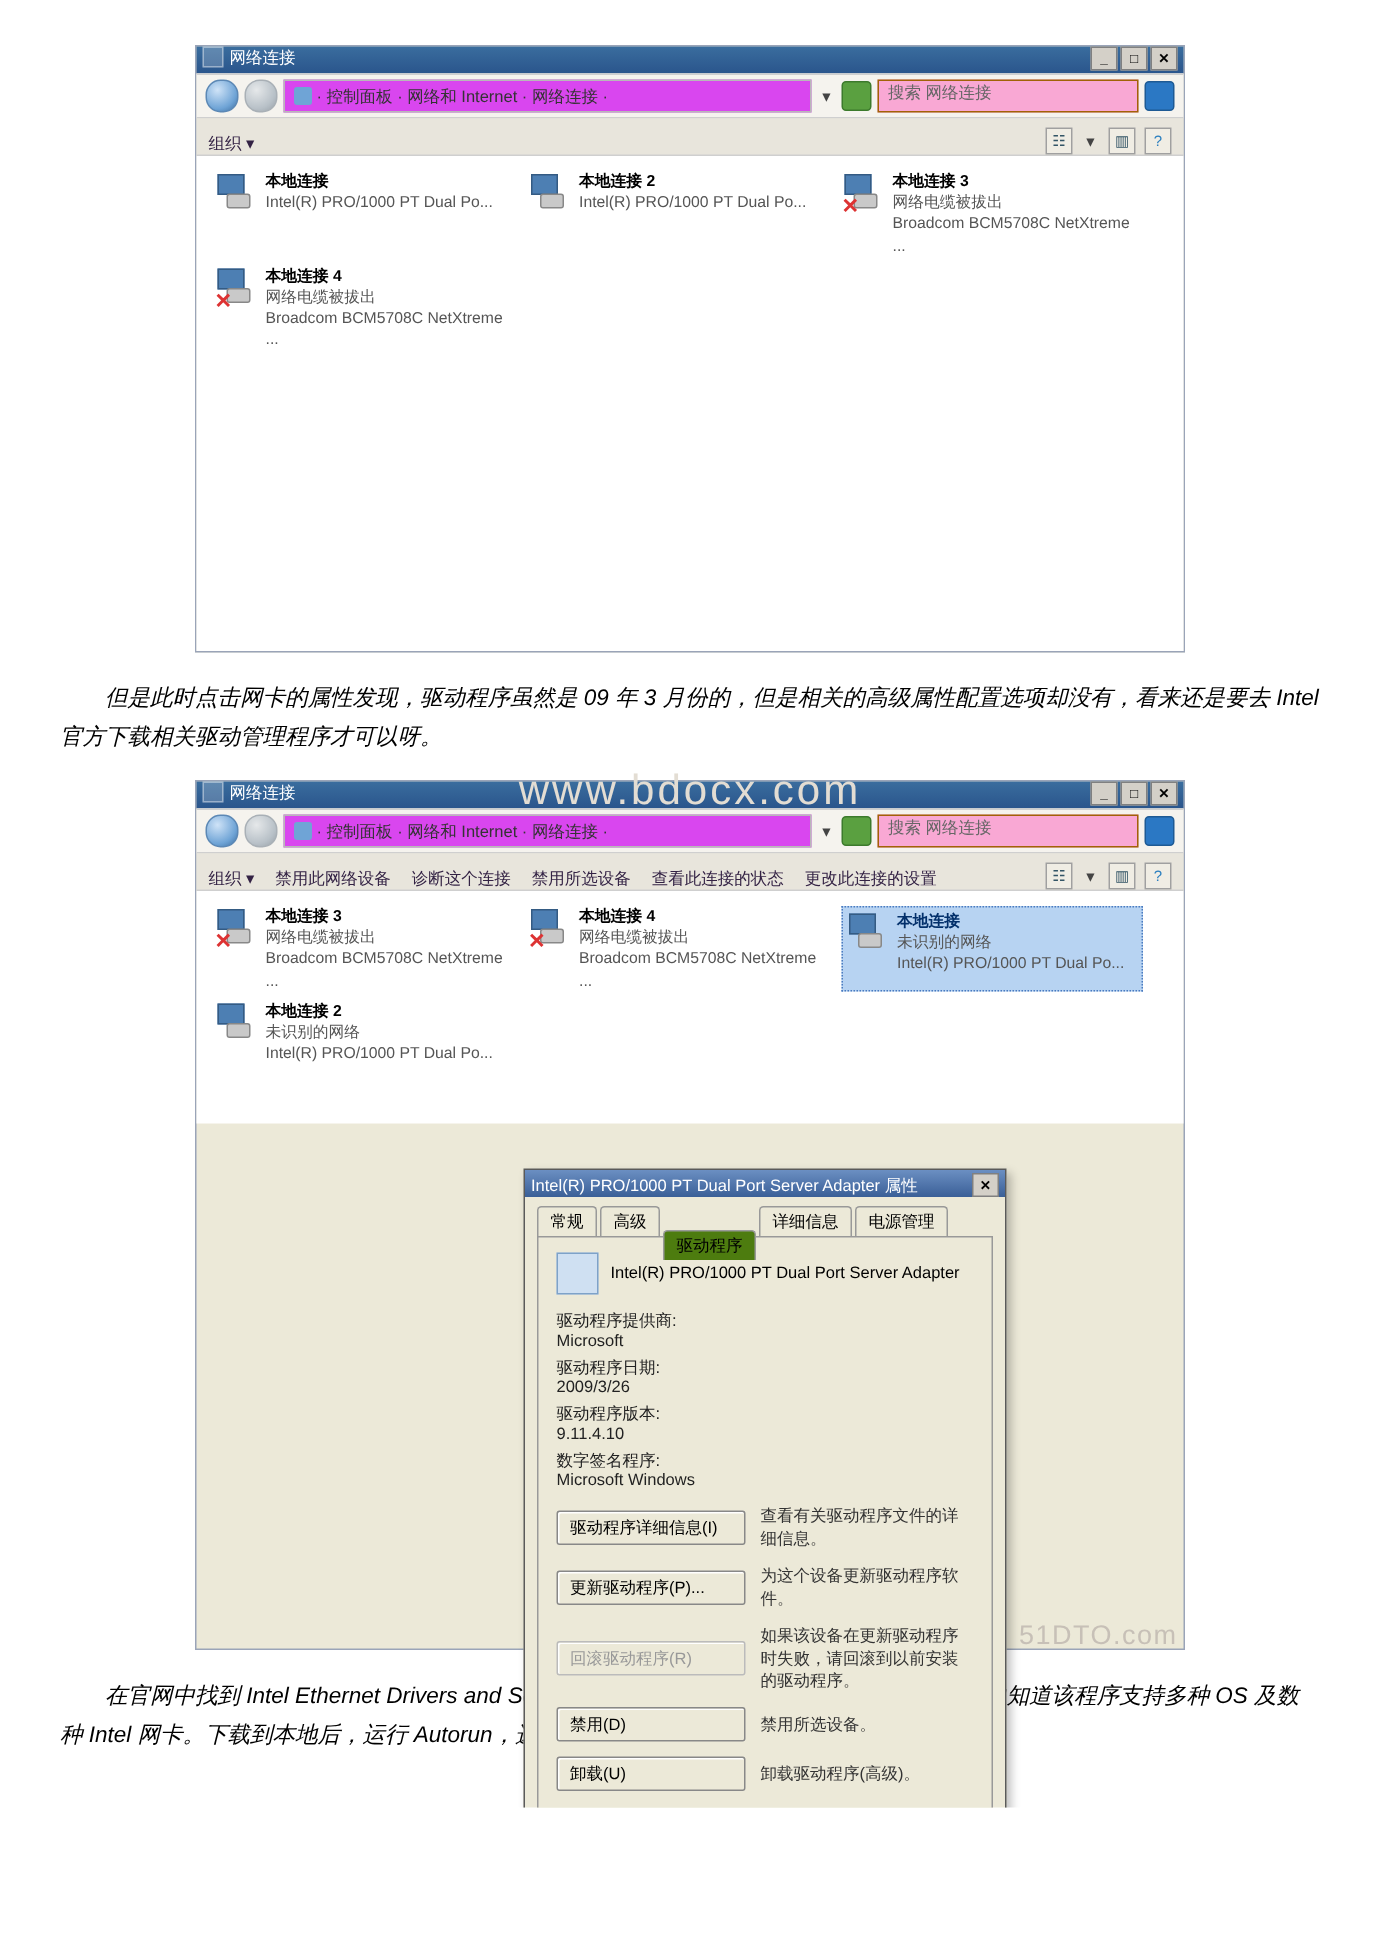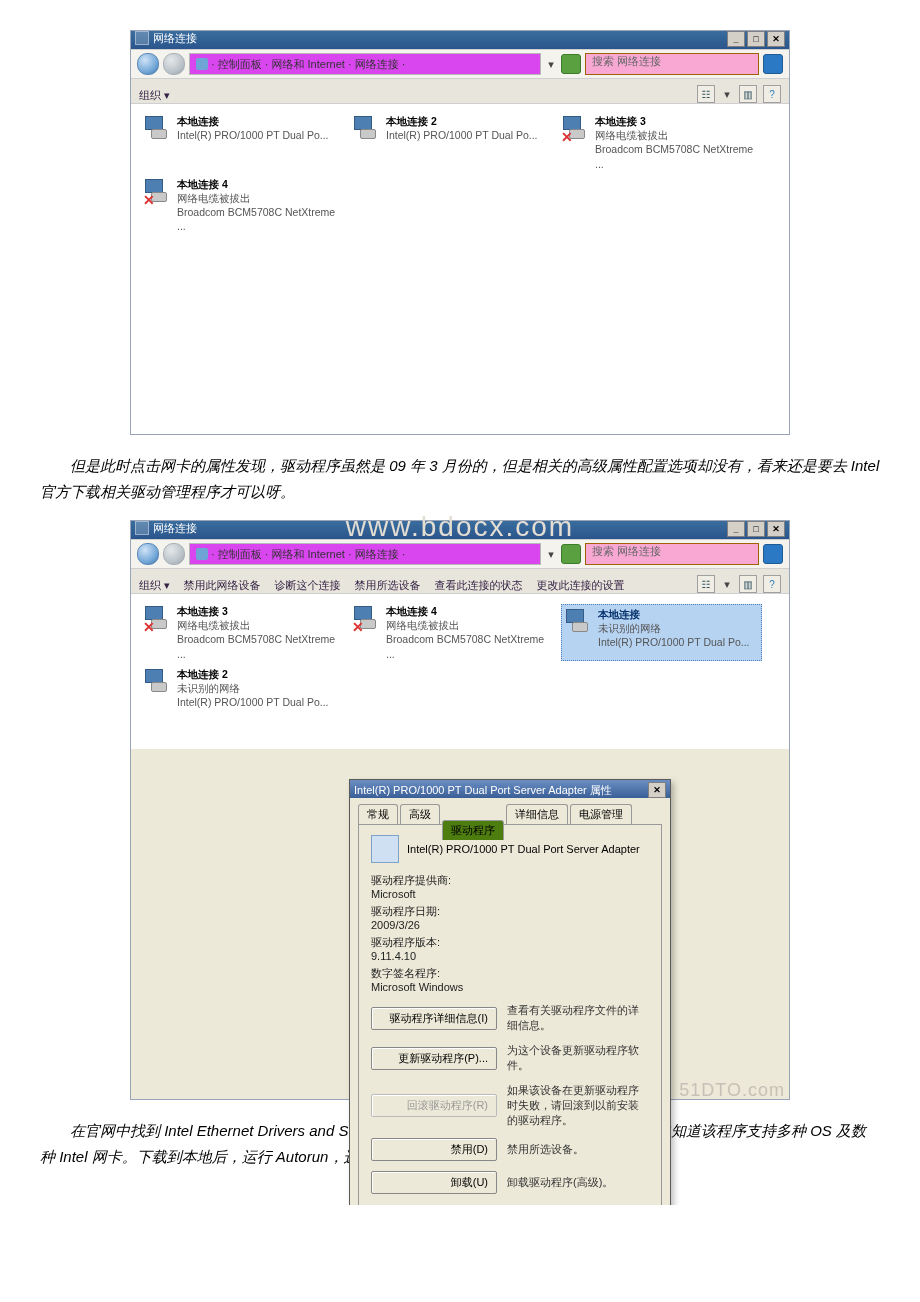--- a/index.html
+++ b/index.html
@@ -140,21 +140,21 @@
 }
 .devrow{display:flex;align-items:center;gap:8px;margin-bottom:10px;}
 .devrow .di{width:26px;height:26px;background:#cfe0f2;border:1px solid #7ea2c8;}
 .kv{display:flex;font-size:11px;margin:4px 0;flex-direction:column;}
 .kv .k{width:86px;color:#222}
 .kv .v{color:#222}
 .btnrow{display:flex;align-items:center;margin:10px 0;gap:10px;}
 .wbutton{
   min-width:108px;padding:3px 8px;
   background:#ece9d8;border:1px solid #888;border-radius:2px;
-  font-size:11px;text-align:right;box-shadow:inset 1px 1px #fff;
+  font-size:11px;text-align:left;box-shadow:inset 1px 1px #fff;
 }
 .wbutton.dis{color:#999;border-color:#bbb;}
 .btnrow .desc{font-size:11px;color:#333;flex:1}
 .ftr{display:flex;justify-content:flex-end;gap:10px;padding:6px 10px;}
 .ftr .wbutton{min-width:64px;}
 
 
 .wm{
   position:absolute;right:4px;bottom:-2px;
   font-family:Arial;color:#c7c0b7;font-size:18px;letter-spacing:1px;

